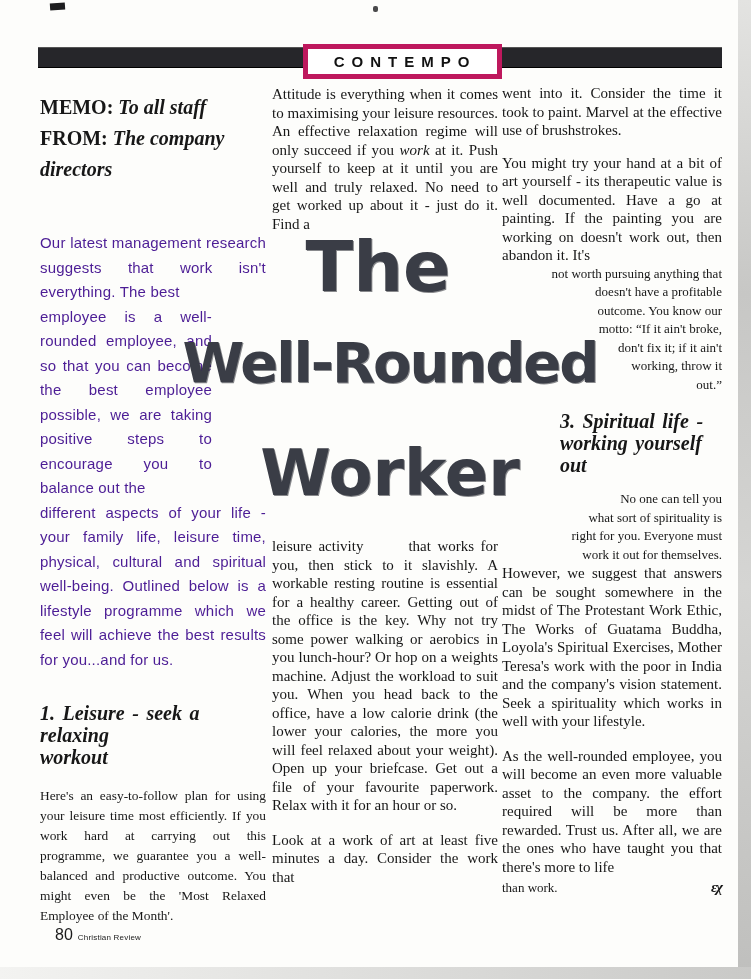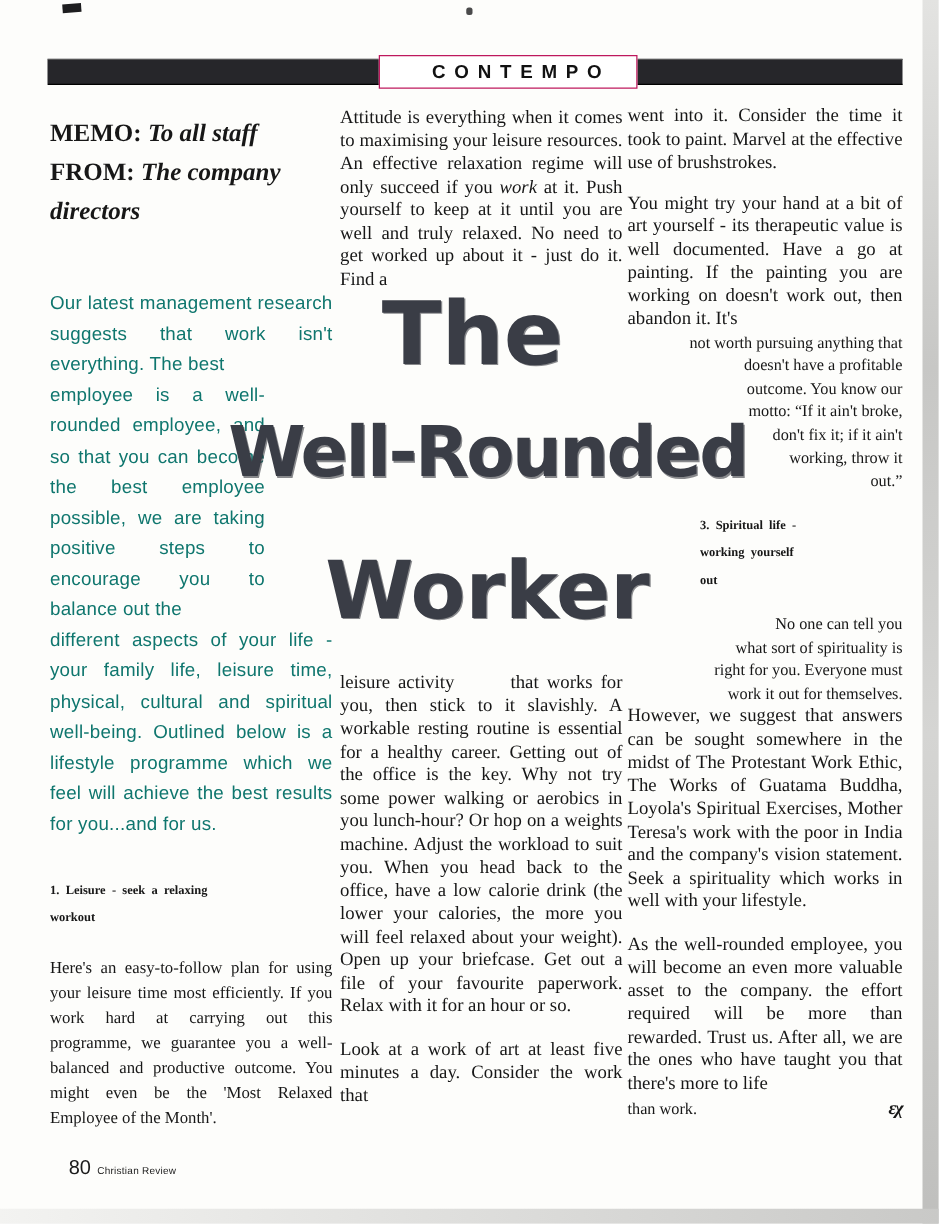--- a/index.html
+++ b/index.html
@@ -11,46 +11,46 @@
   .edge-bottom{position:absolute;bottom:0;left:0;width:100%;height:12px;
     background:linear-gradient(to right,#f3f3f1,#c9c9c7);}
   .artifact{position:absolute;background:#1d1d1f;}
   .artifact.dash{left:50px;top:3px;width:15px;height:7px;transform:rotate(-4deg);}
   .artifact.dot{left:373px;top:6px;width:5px;height:6px;border-radius:2px;opacity:.8;}
 
   
   .masthead-bar{position:absolute;left:38px;top:47px;width:684px;height:21px;
     box-shadow:0 1px 0 #555 inset, 0 -1px 0 #000 inset;}
   .masthead-box{position:absolute;left:265px;top:-3px;height:25px;min-width:172px;
-    background:#fff;border:1px solid #be185d;display:flex;align-items:center;justify-content:center;
+    background:#fff;border:5px solid #be185d;display:flex;align-items:center;justify-content:center;
     font-family:"Liberation Sans",sans-serif;font-weight:bold;font-size:15px;letter-spacing:7px;
-    padding:0 6px 0 27px;color:#111;}
+    padding:0 6px 0 11px;color:#111;}
 
   
   .big-title{position:absolute;font-family:"DejaVu Sans",sans-serif;font-weight:800;
     text-align:center;white-space:nowrap;text-shadow:1px 1px 0 rgba(40,42,50,.55);}
   .bt1{left:168px;top:226px;width:420px;font-size:70px;letter-spacing:0px;}
   .bt2{left:120px;top:330px;width:540px;font-size:56px;letter-spacing:-2px;}
   .bt3{left:180px;top:436px;width:420px;font-size:64px;letter-spacing:0px;}
 
   
   .col{position:absolute;color:#171717;}
   .col-left{left:40px;top:92px;width:226px;}
   .col-mid-top{left:272px;top:85px;width:226px;}
   .col-mid-low{left:272px;top:537px;width:226px;}
   .col-right{left:502px;top:84px;width:220px;}
 
   .memo-head{font-size:20px;line-height:31px;font-weight:bold;}
   .memo-head .it{font-style:italic;}
   .sans-para{font-family:"Liberation Sans",sans-serif;font-size:15px;line-height:24.5px;
-    text-align:justify;letter-spacing:.2px;margin-top:46px;color:#0f766e;}
+    text-align:justify;letter-spacing:.2px;margin-top:46px;color:#4c1d95;}
   .sans-para .narrow{width:172px;}
   .serif-para{font-size:15px;line-height:18.5px;text-align:justify;}
   .serif-para.lh21{font-size:13.4px;line-height:20px;}
-  .sec-head{font-weight:bold;font-size:10px;line-height:22px;white-space:pre-line;word-spacing:2.5px;}
+  .sec-head{font-weight:bold;font-size:20px;line-height:22px;white-space:pre-line;word-spacing:2.5px;font-style:italic;}
   .sec-head.spread{word-spacing:7px;}.mt30{margin-top:30px;}.mt28{margin-top:28px;}.mt18{margin-top:18px;}.mt16{margin-top:16px;}.mt14{margin-top:14px;}
   .wrap-right{white-space:pre-line;text-align:right;font-size:13px;line-height:18.5px;}
   .indent-head{padding-left:58px;}
   .last-row{display:flex;justify-content:space-between;align-items:baseline;font-size:13px;line-height:22px;}
   .end-mark{font-weight:bold;font-style:italic;font-size:15px;letter-spacing:-1px;}
   .credit{margin-top:24px;text-align:right;font-style:italic;font-size:14.5px;line-height:20px;white-space:pre-line;}
 
   .footer{position:absolute;left:55px;top:926px;display:flex;align-items:baseline;gap:5px;
     font-family:"Liberation Sans",sans-serif;color:#1b1b1b;}
   .footer .num{font-size:16px;}

